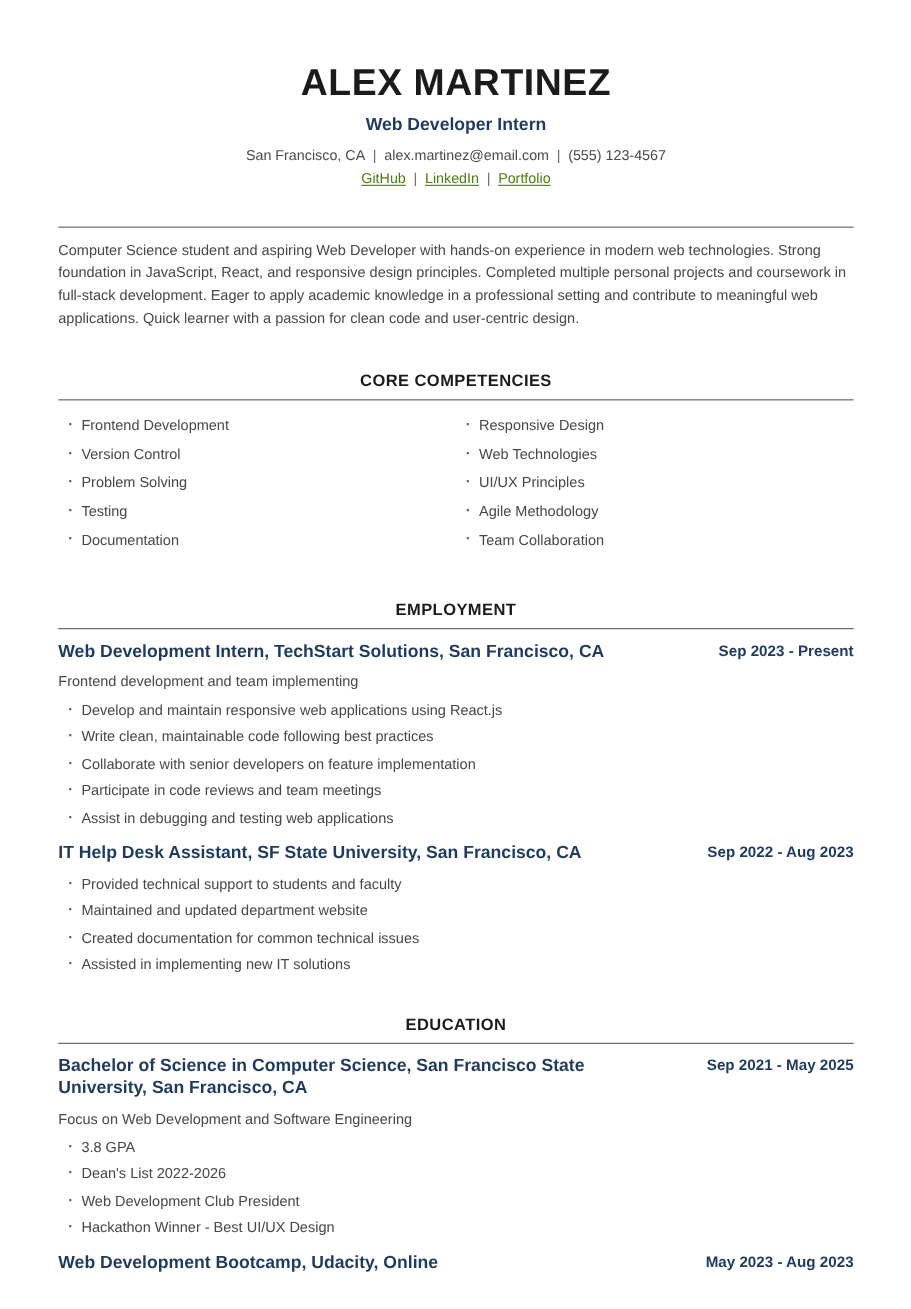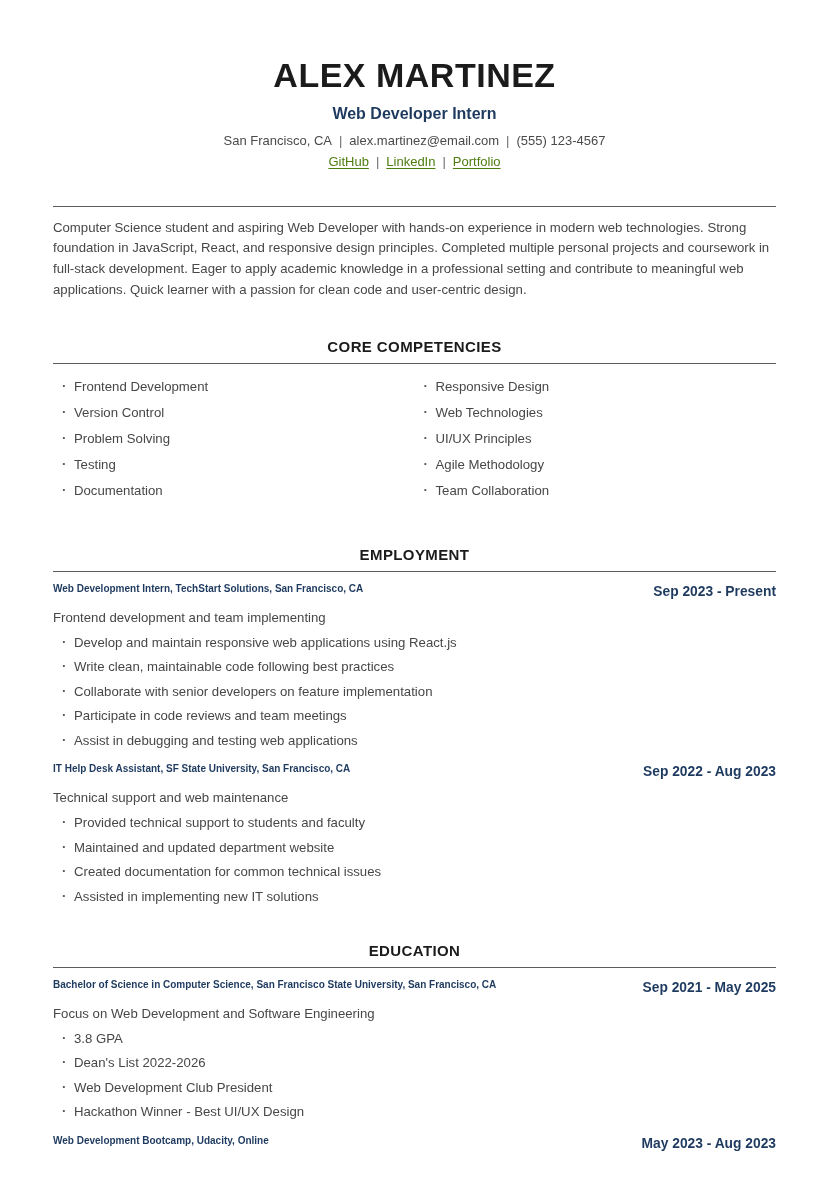--- a/index.html
+++ b/index.html
@@ -105,21 +105,21 @@
   
   .entries { margin-top: 11px; }
   .entry + .entry { margin-top: 14px; }
   .entry-head {
     display: flex;
     justify-content: space-between;
     align-items: flex-start;
   }
   .entry-title {
     margin: 0;
-    font-size: 10px;
+    font-size: 16px;
     font-weight: 700;
     color: #1e3a5f;
     line-height: 1.28;
     max-width: 505px;
   }
   .entry-dates {
     font-size: 13.8px;
     font-weight: 700;
     color: #1e3a5f;
     white-space: nowrap;
@@ -193,21 +193,20 @@
             <li>Participate in code reviews and team meetings</li>
             <li>Assist in debugging and testing web applications</li>
           </ul>
       </article>
 
       <article class="entry">
         <div class="entry-head">
           <h4 class="entry-title">IT Help Desk Assistant, SF State University, San Francisco, CA</h4>
           <div class="entry-dates">Sep 2022 - Aug 2023</div>
         </div>
-        <p class="entry-subtitle">Technical support and web maintenance</p>
         <ul class="bullets">
             <li>Provided technical support to students and faculty</li>
             <li>Maintained and updated department website</li>
             <li>Created documentation for common technical issues</li>
             <li>Assisted in implementing new IT solutions</li>
           </ul>
       </article>
 
     </div>
   </section>

